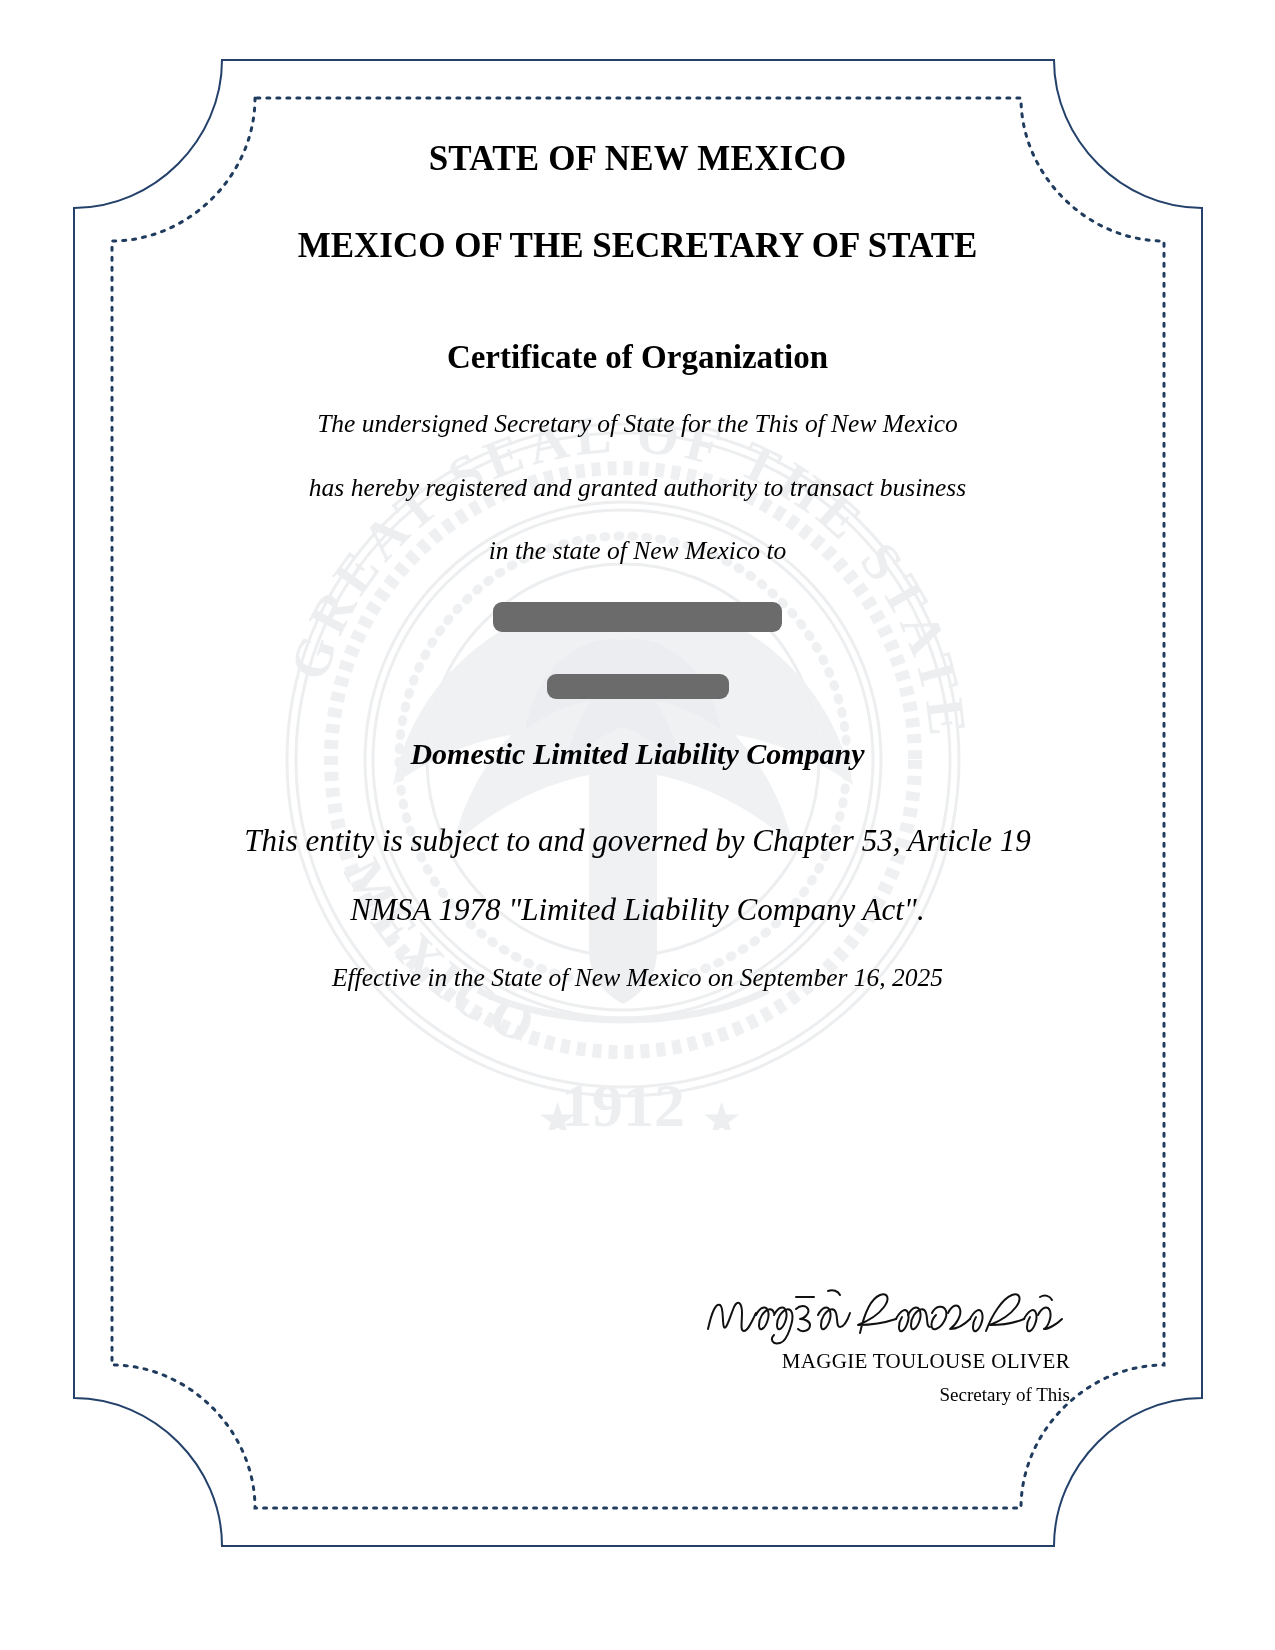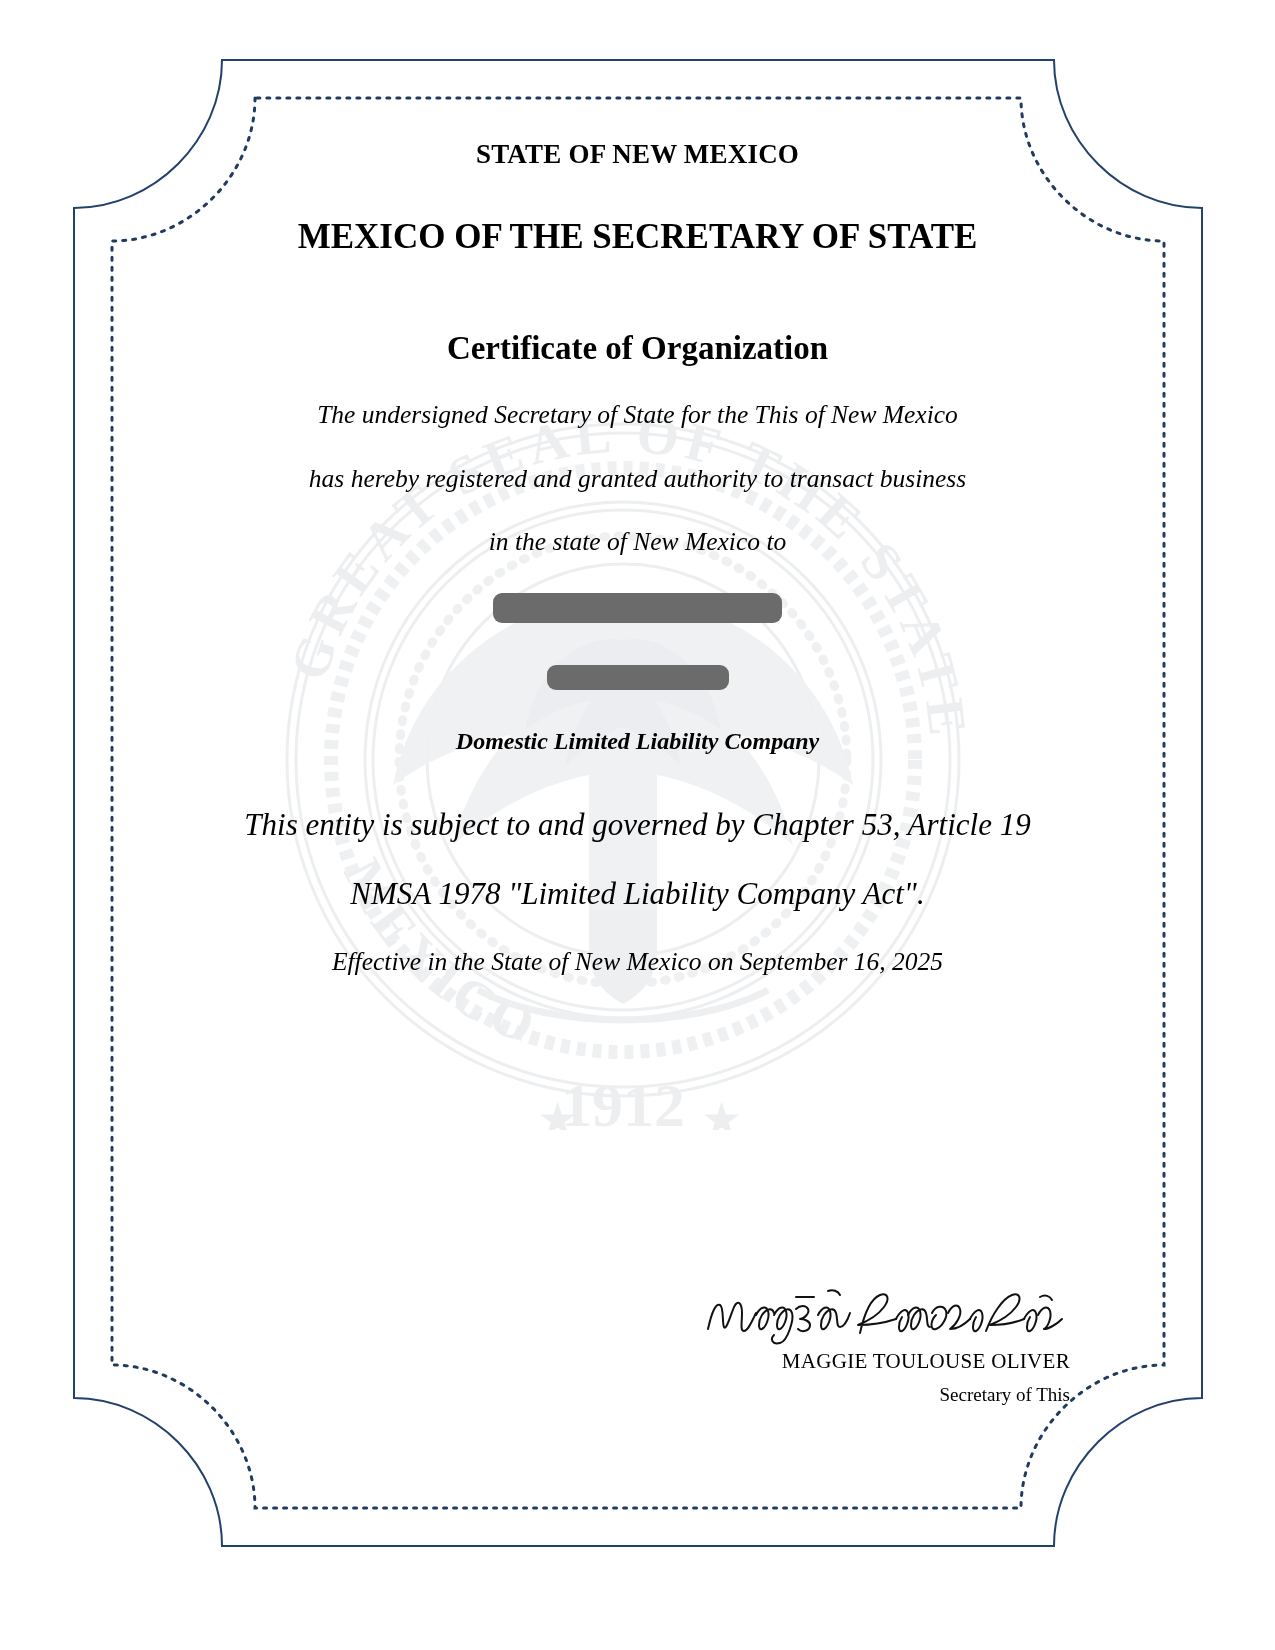--- a/index.html
+++ b/index.html
@@ -50,21 +50,21 @@
   
   .content {
     position: absolute;
     left: 150px;
     top: 140px;
     width: 975px;
     text-align: center;
   }
 
   .title-1 {
-    font-size: 27px;
+    font-size: 35px;
     font-weight: bold;
     letter-spacing: 0.2px;
     margin: 0 0 48px 0;
     line-height: 1.1;
   }
   .title-2 {
     font-size: 35px;
     font-weight: bold;
     margin: 0 0 74px 0;
     line-height: 1.1;
@@ -97,21 +97,21 @@
     height: 30px;
     margin-bottom: 42px;
   }
   .redaction.r2 {
     width: 182px;
     height: 25px;
     margin-bottom: 38px;
   }
 
   .entity-type {
-    font-size: 24px;
+    font-size: 30px;
     font-style: italic;
     font-weight: bold;
     margin: 0 0 54px 0;
   }
 
   .gov-line {
     font-size: 31px;
     font-style: italic;
     line-height: 1.0;
     margin: 0 0 38px 0;

